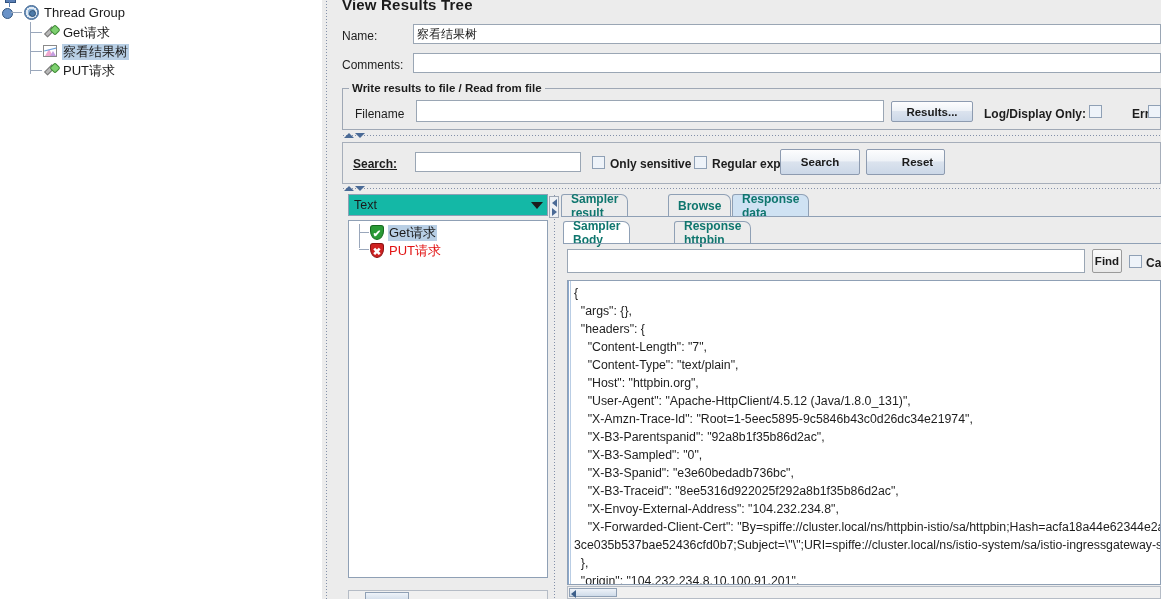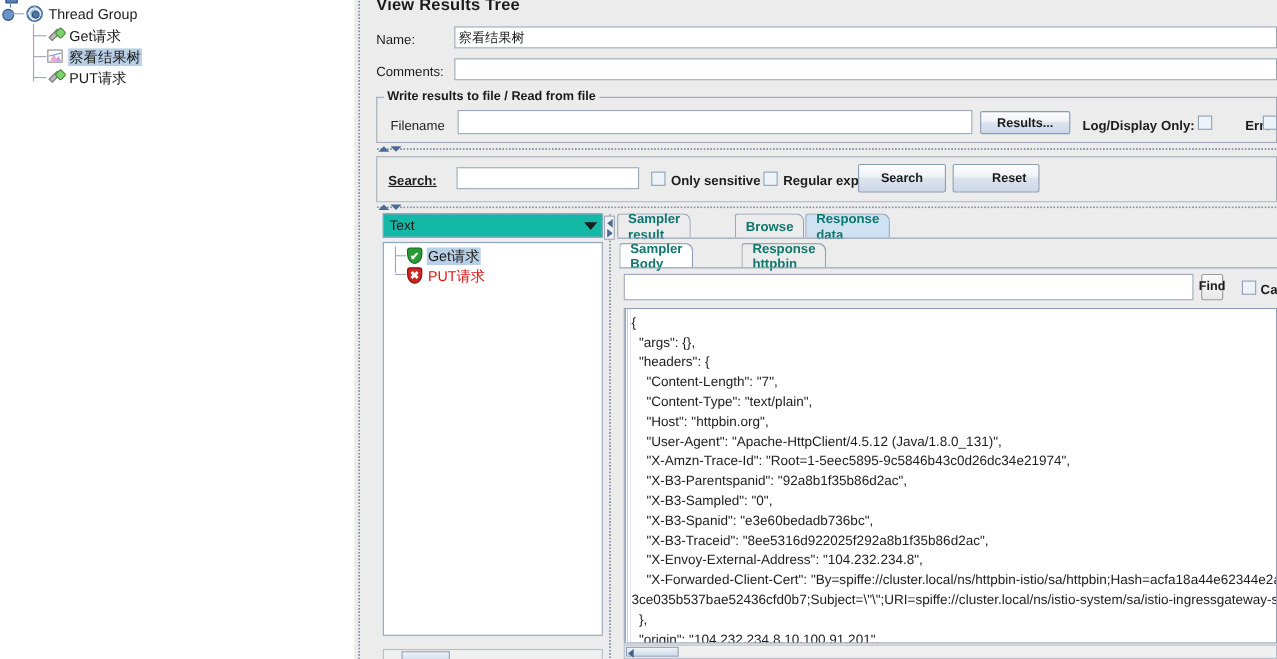--- a/index.html
+++ b/index.html
@@ -276,21 +276,21 @@
     </div>
     <div class="tabline" style="left:230px;top:216px;width:600px;"></div>
 
     <div class="tabbar">
       <div class="tab sub active" style="left:232px;top:221px;">Sampler Body</div>
       <div class="tab sub" style="left:343px;top:221px;">Response httpbin</div>
     </div>
     <div class="tabline" style="left:232px;top:243px;width:598px;"></div>
 
     <div class="tfield" style="left:236px;top:249px;width:518px;height:24px;"></div>
-    <div class="btn plain" style="left:761px;top:249px;width:20px;height:24px;font-weight:bold;">Find</div>
+    <div class="btn plain" style="left:761px;top:249px;width:30px;height:24px;font-weight:bold;">Find</div>
     <div class="cbx" style="left:798px;top:255px;"></div>
     <div class="lbl" style="left:815px;top:256px;font-weight:bold;">Ca</div>
 
     <div class="respbox" style="left:236px;top:280px;width:594px;height:305px;">
       <div class="lmargin"></div>
       <div class="resp-txt" id="resp-text">{
   "args": {},
   "headers": {
     "Content-Length": "7",
     "Content-Type": "text/plain",

